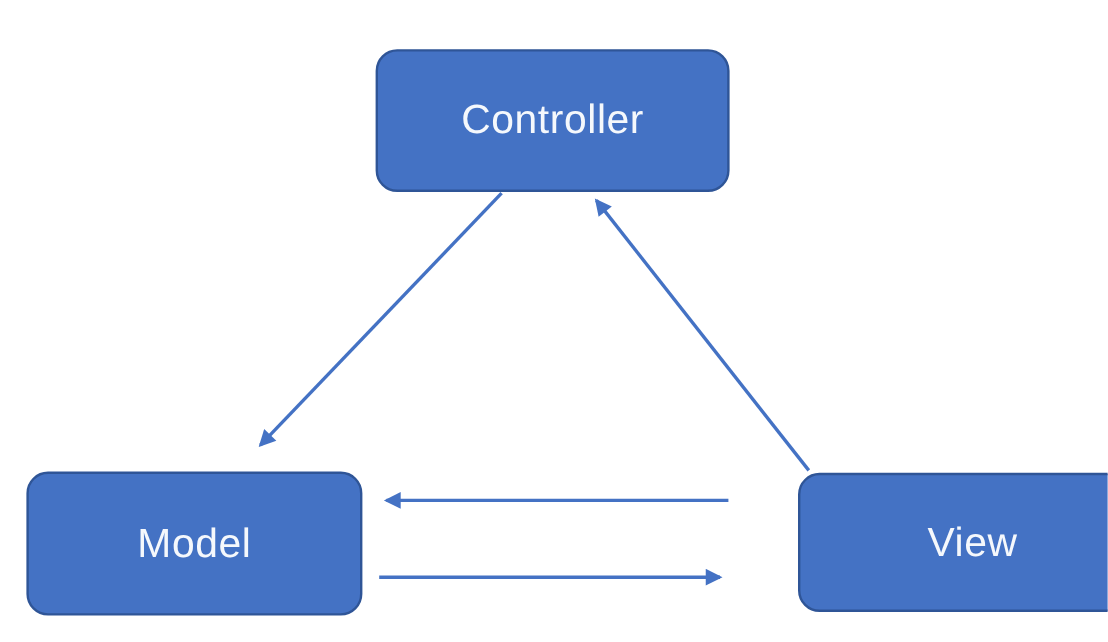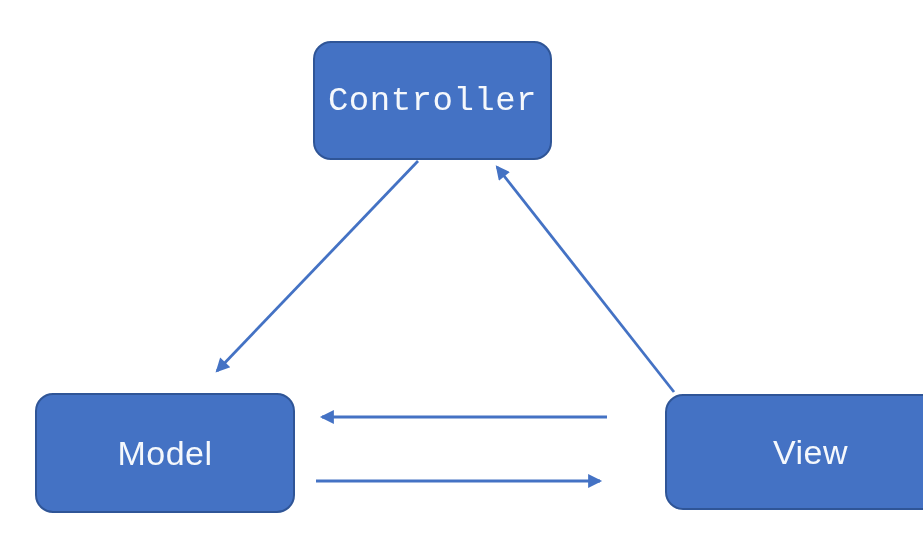--- a/index.html
+++ b/index.html
@@ -38,22 +38,22 @@
     align-items: center;
     justify-content: center;
     box-sizing: border-box;
   }
   .node span {
     color: var(--label-color, #F5F8FC);
     font-size: 34px;
     font-weight: 400;
     letter-spacing: 0.5px;
   }
-  .node-controller { left: 313px; top: 41px;  width: 239px; height: 119px; font-family: Liberation Mono, monospace; }
-  .node-model      { left: 35px;  top: 393px; width: 260px; height: 120px; }
+  .node-controller { left: 313px; top: 41px;  width: 295px; height: 119px; }
+  .node-model      { left: 22px;  top: 393px; width: 280px; height: 120px; }
   .node-view       { left: 633px; top: 394px; width: 291px; height: 116px; margin-left: 32px; }
   .watermark {
     position: absolute;
     right: 3px;
     bottom: 5px;
     font-size: 19px;
     color: rgba(255,255,255,0.92);
     text-shadow:
       -1px 0 0 rgba(128,128,128,0.55),
        1px 0 0 rgba(128,128,128,0.55),

